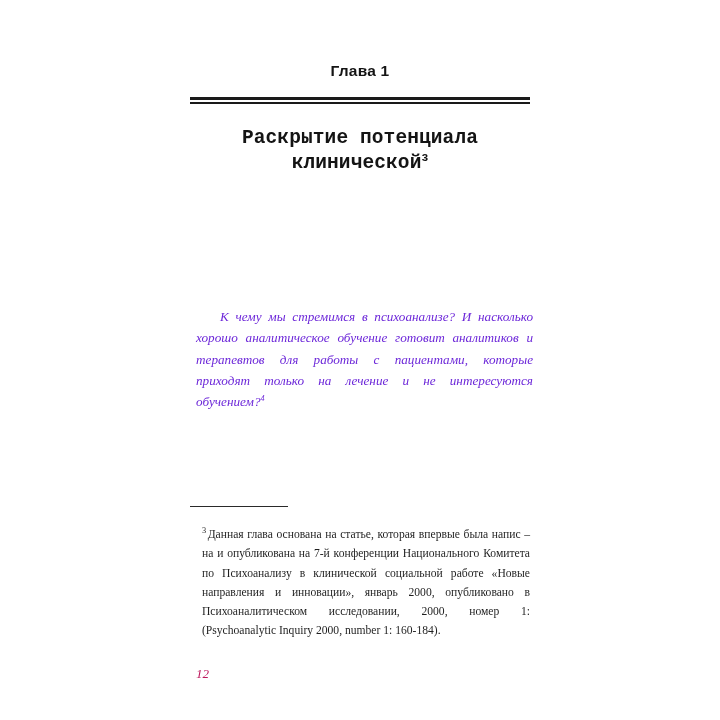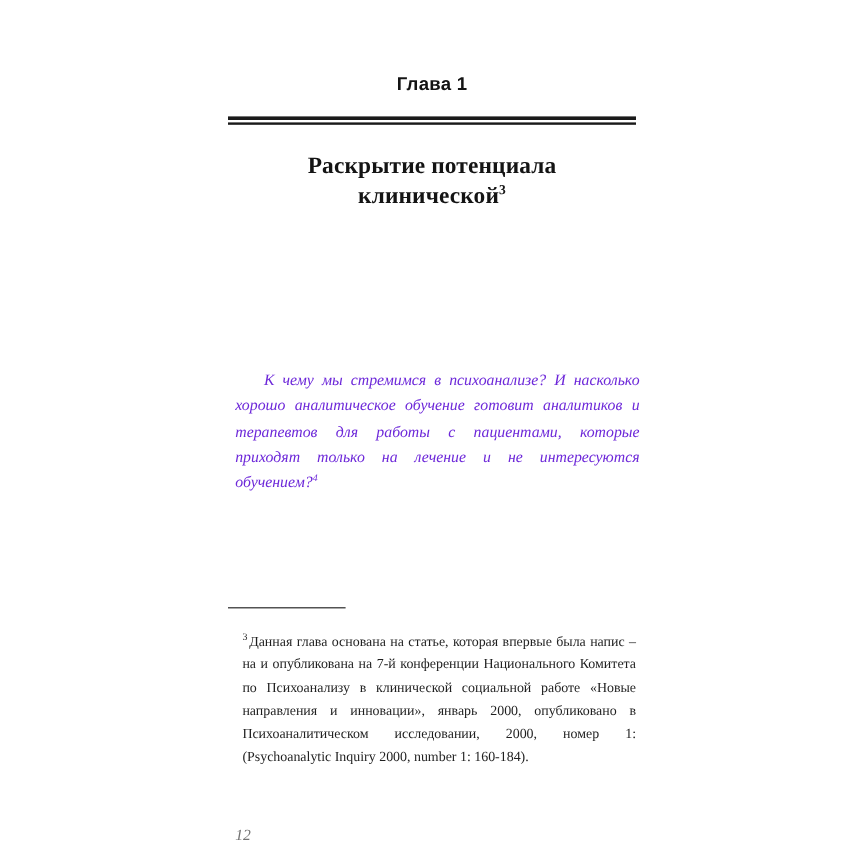--- a/index.html
+++ b/index.html
@@ -58,21 +58,21 @@
     height: 1.5px;
     background: #1a1a1a;
   }
 
   .chapter-title {
     position: absolute;
     left: 175px;
     top: 113px;
     width: 370px;
     text-align: center;
-    font-family: Liberation Serif, serif;
+    font-family: Liberation Mono, monospace;
     font-weight: bold;
     font-size: 19.5px;
     line-height: 25px;
     letter-spacing: 0.1px;
     color: #141414;
   }
   .chapter-title sup {
     font-size: 0.58em;
     vertical-align: super;
     line-height: 0;
@@ -130,25 +130,25 @@
     font-size: 0.72em;
     vertical-align: super;
     line-height: 0;
     margin-right: 1.5px;
   }
 
   
   .page-number {
     position: absolute;
     left: 196px;
-    top: 688px;
+    top: 666px;
     font-family: "Liberation Serif", serif;
     font-style: italic;
     font-size: 13px;
-    color: #737373;
+    color: #be185d;
   }
 </style>
 </head>
 <body>
 
 <div class="page">
 
   <div class="chapter-label">Глава 1</div>
 
   <div class="heading-rule">

